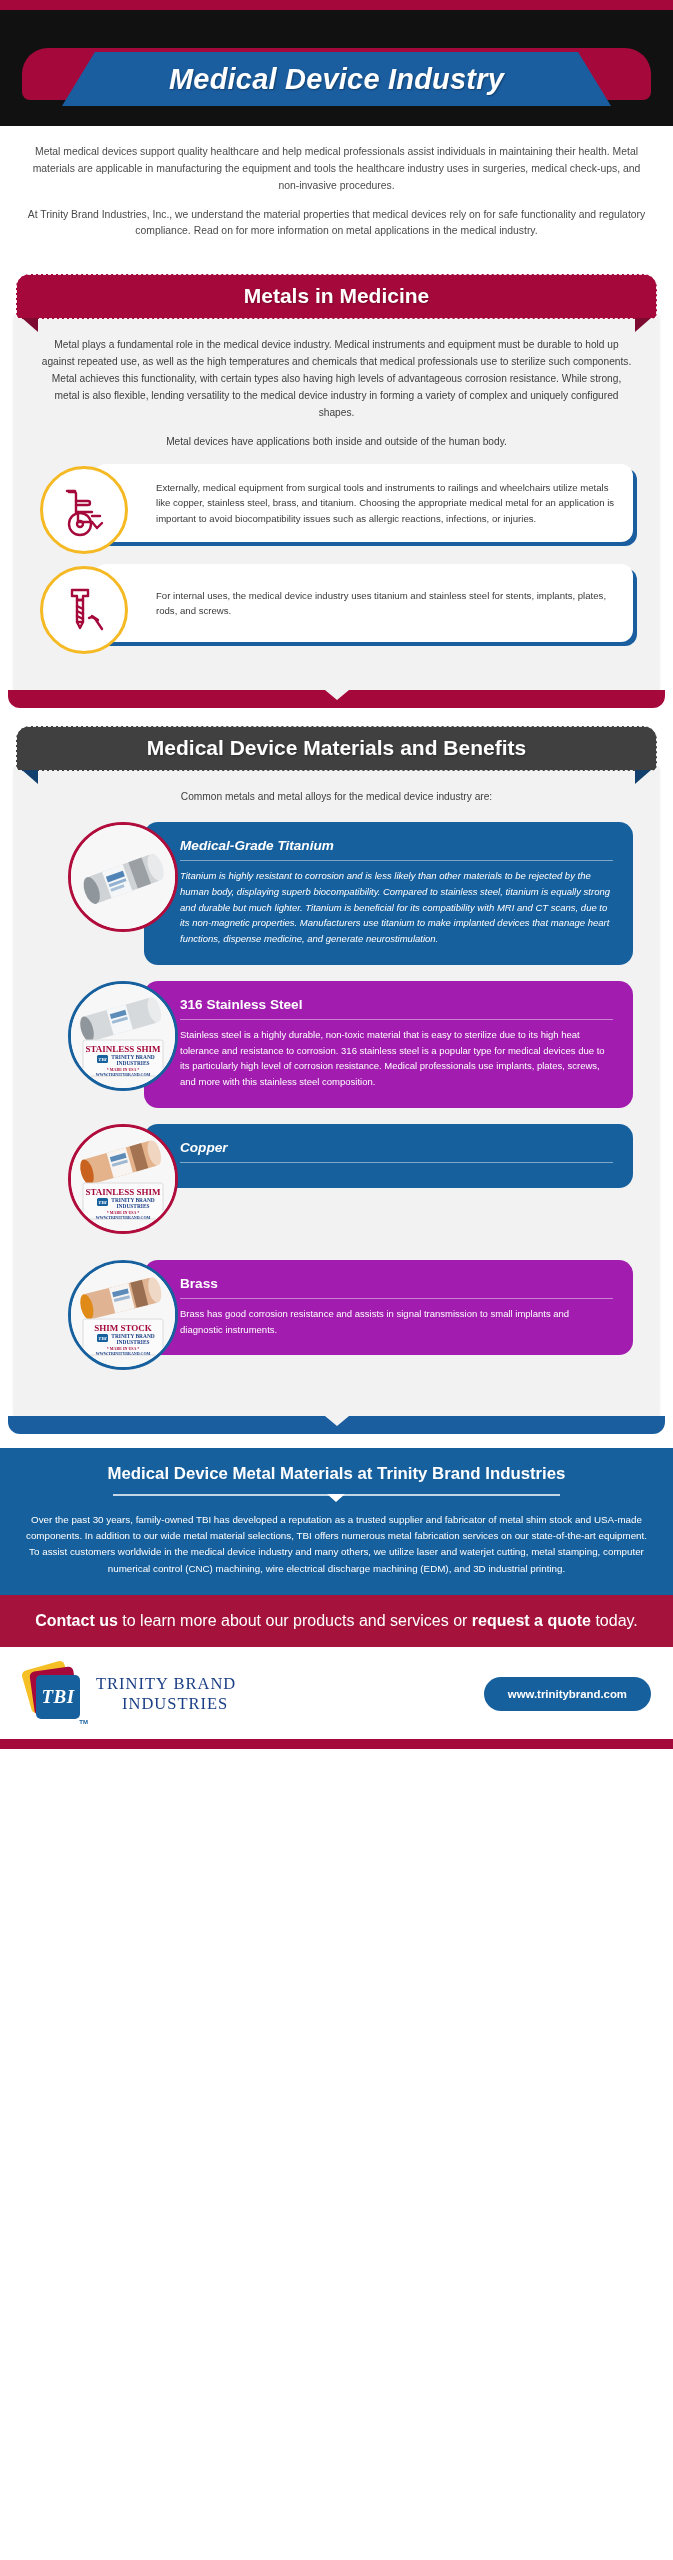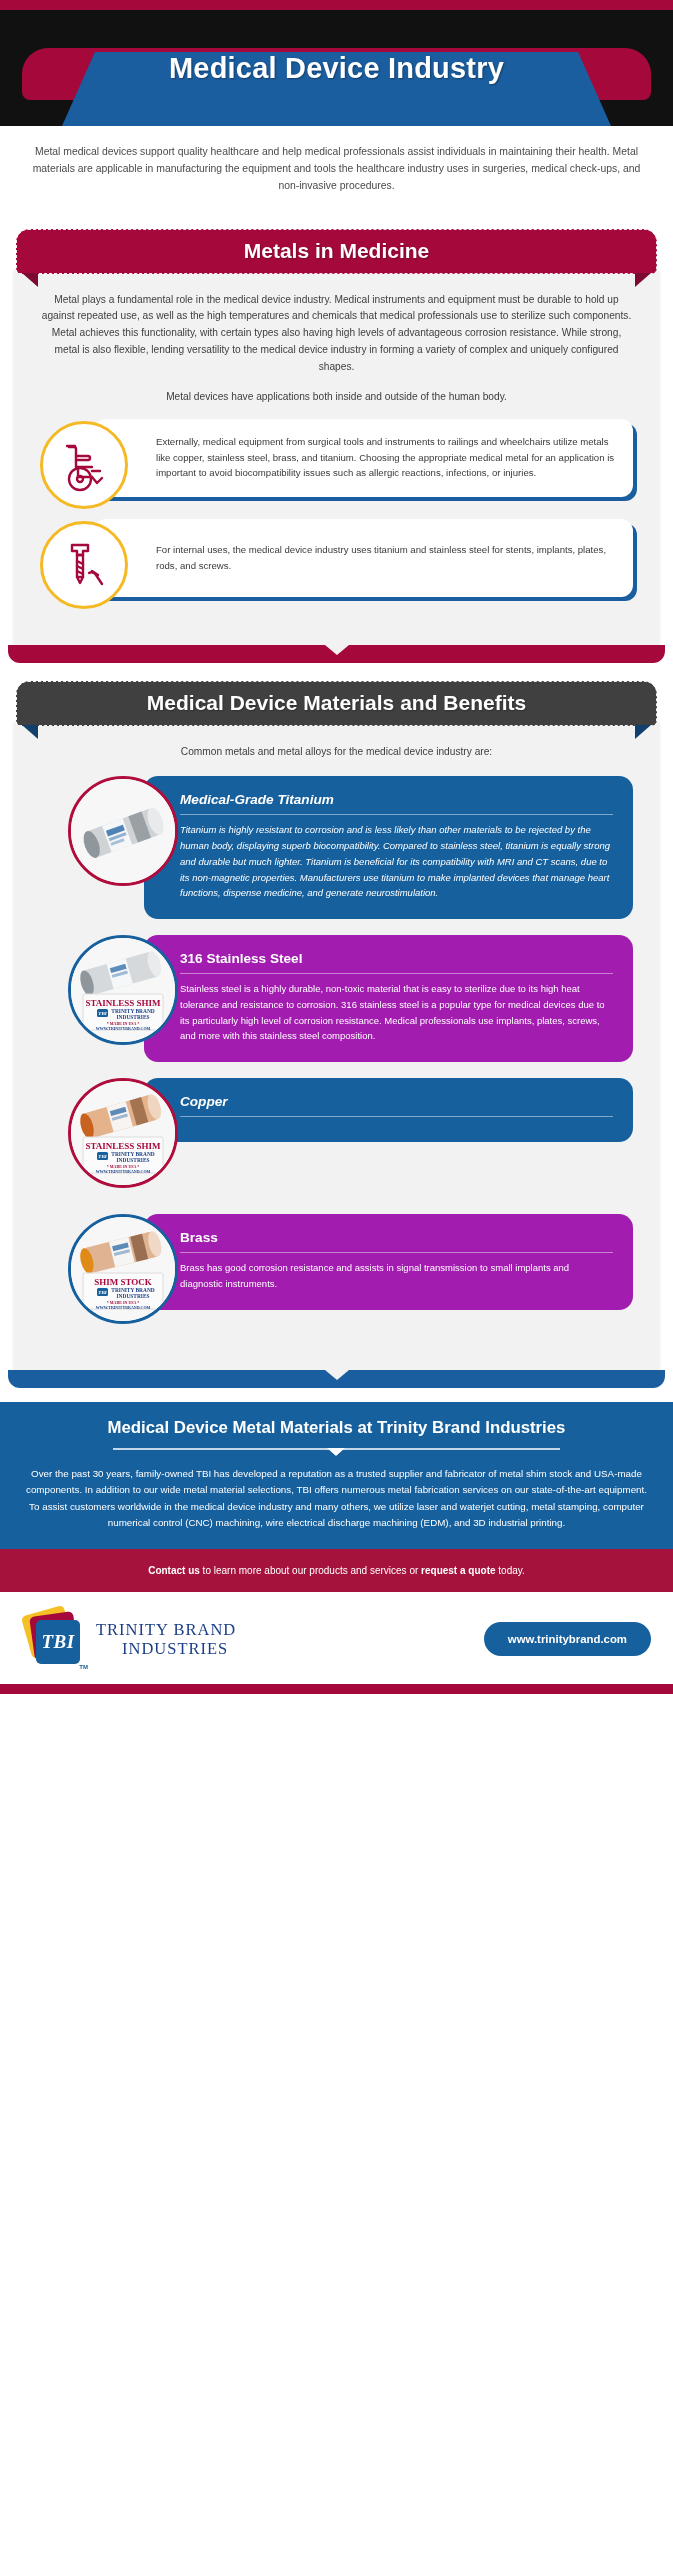--- a/index.html
+++ b/index.html
@@ -30,25 +30,26 @@
   .hero-red-ears{
     position:absolute;
     left: 22px; right: 22px; top: 14px;
     height: 52px;
     background: #a5093b;
     border-radius: 26px 26px 8px 8px;
   }
   .hero-banner{
     position:absolute;
     left: 62px; right: 62px; top: 18px;
-    height: 74px;
+    height: 54px;
     background: #1b5ea0;
     clip-path: polygon(6% 0, 94% 0, 100% 100%, 0% 100%);
-    display:flex; justify-content:center;
+    display:flex; align-items:center; justify-content:center;
     box-shadow: 0 4px 5px rgba(0,0,0,.28);
+    font-style: italic;
   }
   .hero-title{
     color:#ffffff;
     font-size: 29px;
     font-weight: 700;
     letter-spacing: .2px;
     text-shadow: 1px 1px 2px rgba(0,0,0,.35);
     white-space: nowrap;
   }
 
@@ -250,21 +251,21 @@
     line-height: 1.66;
   }
 
   .cta{
     background:#a5123c;
     padding: 14px 24px;
     text-align:center;
   }
   .cta p{
     color:#ffffff;
-    font-size: 10px;
+    font-size: 16px;
     line-height:1.5;
   }
   .cta b{ font-weight:700; }
 
   
   .footer{
     background:#ffffff;
     padding: 16px 22px 14px 22px;
     display:flex; align-items:center; gap: 10px;
   }
@@ -315,20 +316,21 @@
     <div class="hero-banner-holder">
       <div class="hero-red-ears"></div>
       <div class="hero-banner">
         <div class="hero-title">Medical Device Industry</div>
       </div>
     </div>
   </div>
 
   <div class="intro">
     <p>Metal medical devices support quality healthcare and help medical professionals assist individuals in maintaining their health. Metal materials are applicable in manufacturing the equipment and tools the healthcare industry uses in surgeries, medical check-ups, and non-invasive procedures.</p>
+    <p>At Trinity Brand Industries, Inc., we understand the material properties that medical devices rely on for safe functionality and regulatory compliance. Read on for more information on metal applications in the medical industry.</p>
   </div>
 
   <div class="section">
     <div class="banner red">
       <div class="banner-inner">
         <div class="banner-title">Metals in Medicine</div>
       </div>
       <span class="banner-tab-l"></span>
       <span class="banner-tab-r"></span>
     </div>

